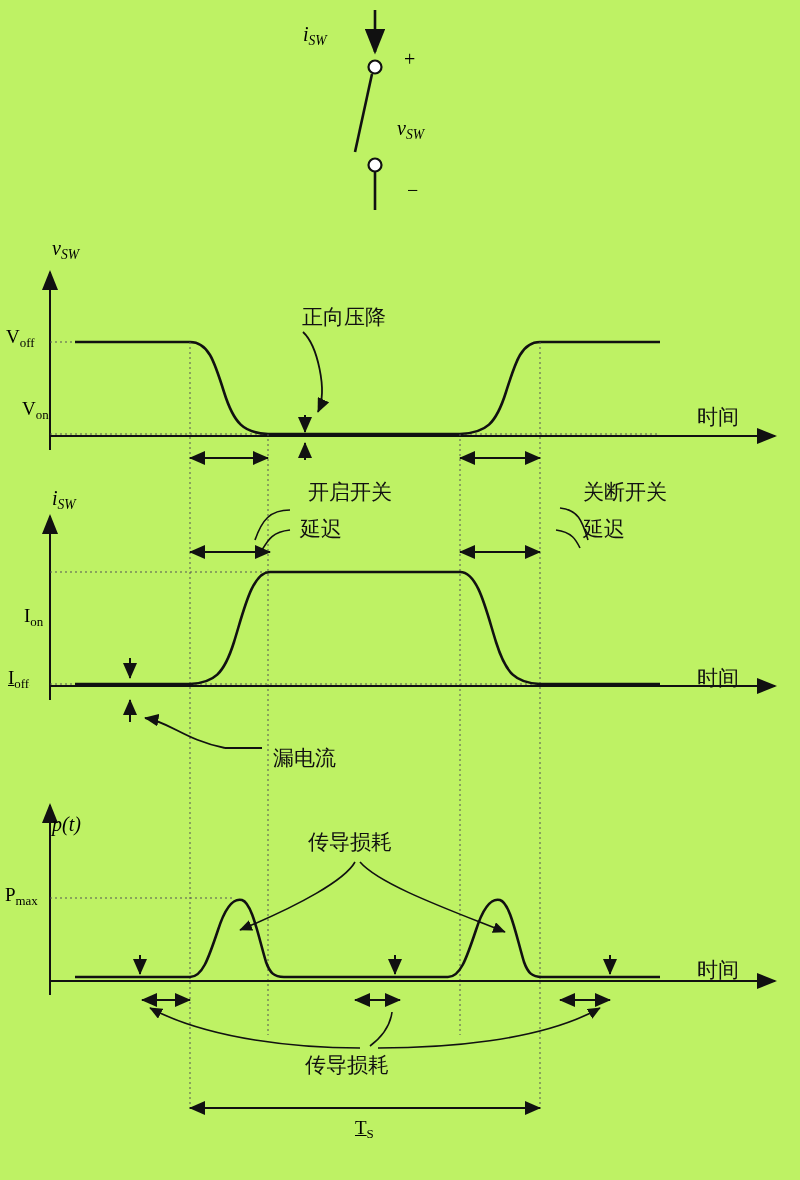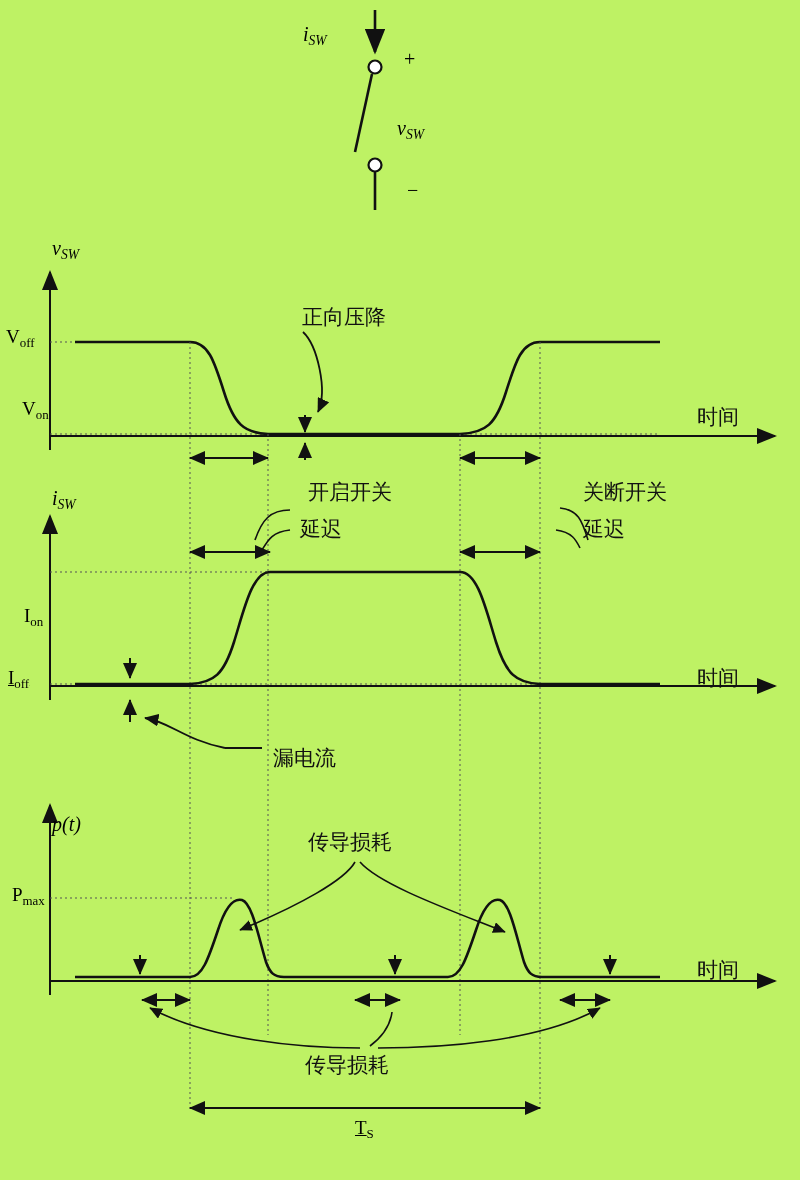--- a/index.html
+++ b/index.html
@@ -195,21 +195,21 @@
     <span>I</span><span class="sub">off</span>
   </div>
   <div class="lbl cn" style="left:308px; top:482px;">开启开关</div>
   <div class="lbl cn" style="left:300px; top:519px;">延迟</div>
   <div class="lbl cn" style="left:583px; top:482px;font-family:Liberation Serif, serif;">关断开关</div>
   <div class="lbl cn" style="left:583px; top:519px;">延迟</div>
   <div class="lbl cn" style="left:273px; top:748px;">漏电流</div>
   <div class="lbl cn" style="left:697px; top:668px;">时间</div>
 
   <div class="lbl ital" style="left:52px; top:814px;">p(t)</div>
-  <div class="lbl axlbl" style="left:12px; top:885px;">
+  <div class="lbl axlbl" style="left:5px; top:885px;">
     <span>P</span><span class="sub">max</span>
   </div>
   <div class="lbl cn" style="left:308px; top:832px;">传导损耗</div>
   <div class="lbl cn" style="left:305px; top:1055px;">传导损耗</div>
   <div class="lbl axlbl" style="left:355px; top:1118px;text-decoration:underline;">
     <span>T</span><span class="sub">S</span>
   </div>
   <div class="lbl cn" style="left:697px; top:960px;">时间</div>
 
 </div>

